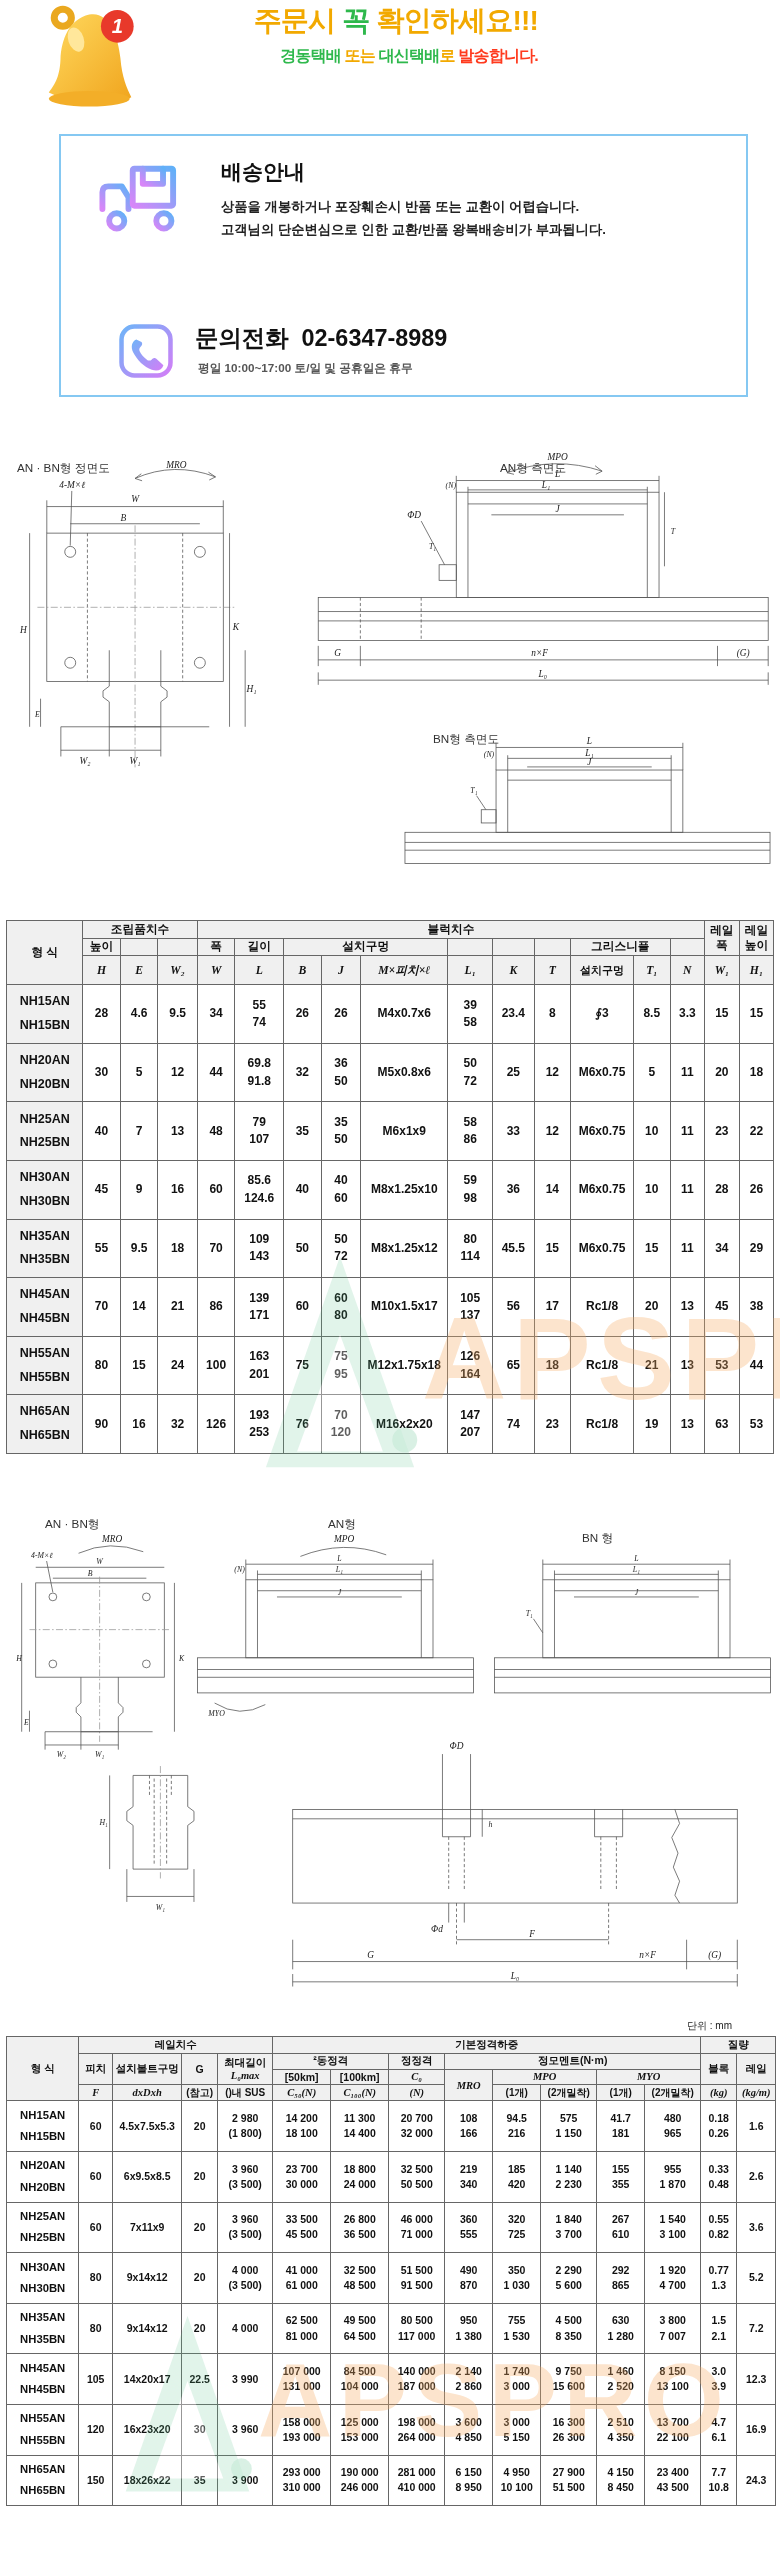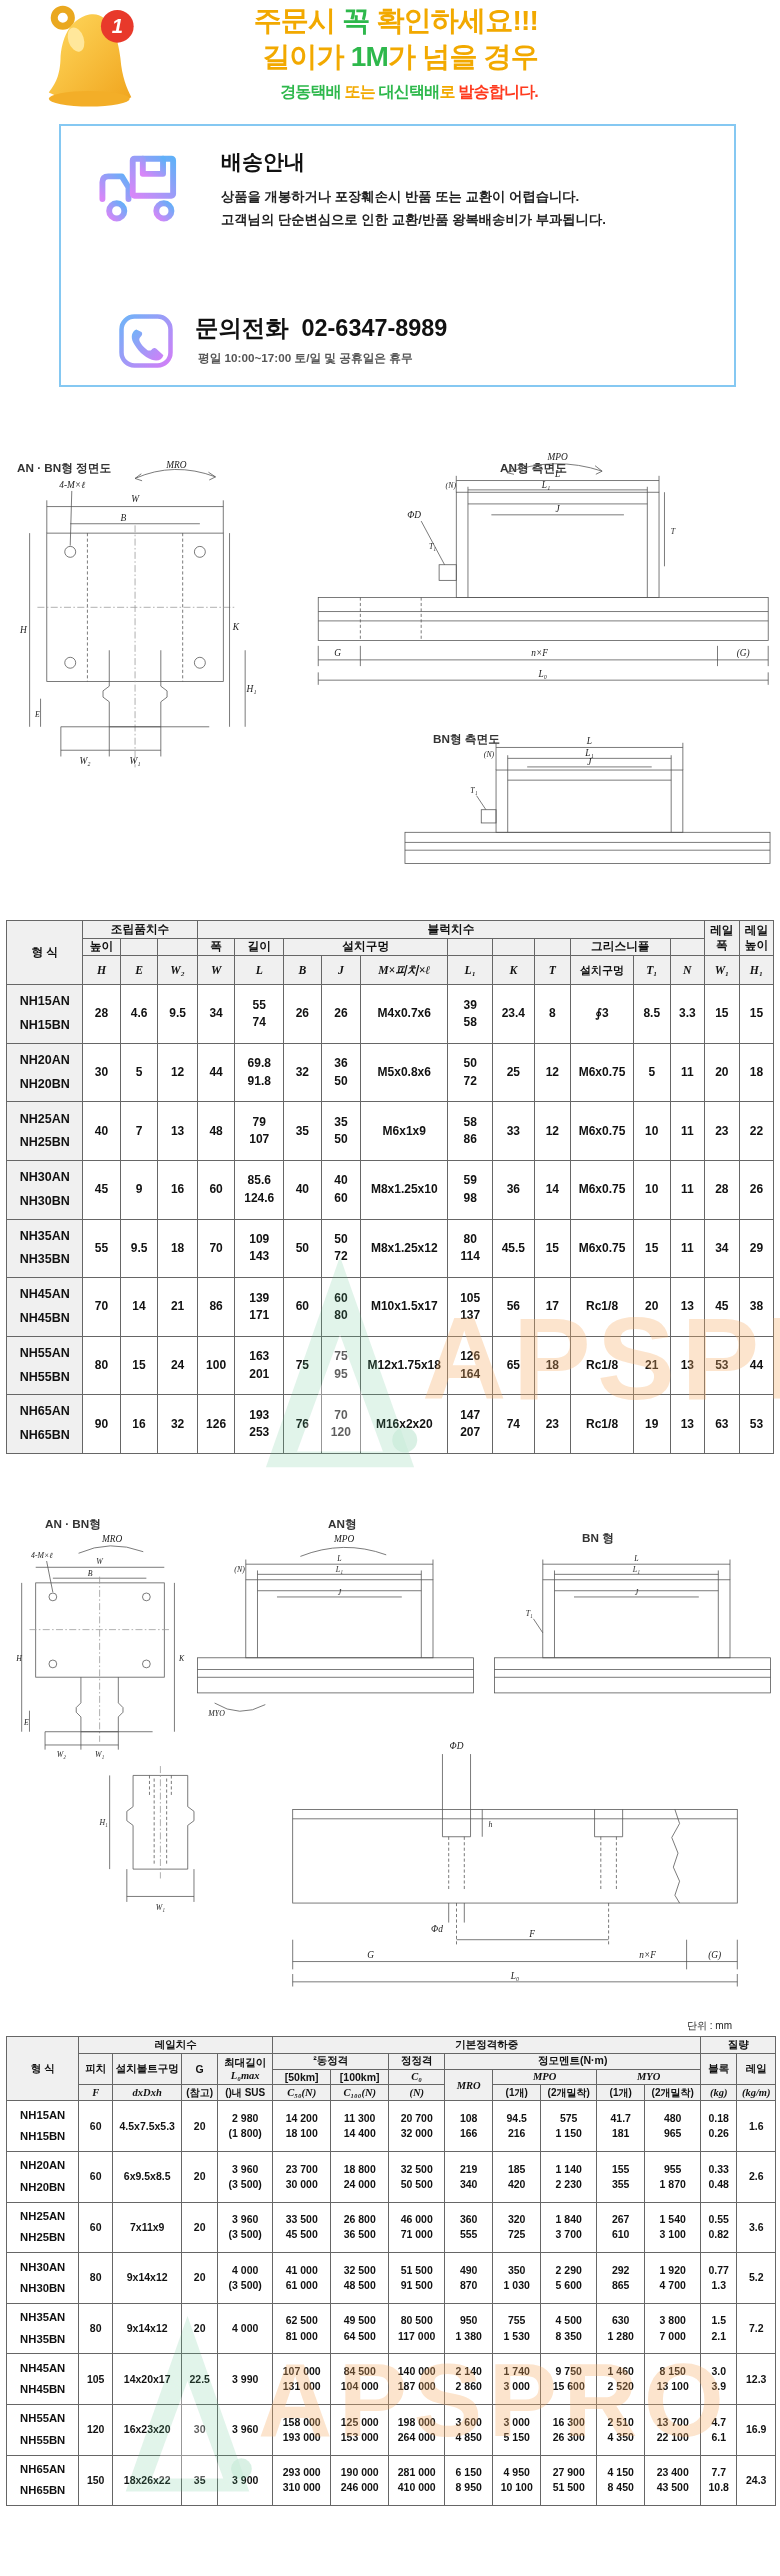--- a/index.html
+++ b/index.html
@@ -7,28 +7,28 @@
   .page{position:relative;width:781px;height:2576px;background:#fff;overflow:hidden;}
   .abs{position:absolute;}
 
   
   .banner-text{position:absolute;left:132px;top:3.1px;width:406px;text-align:right;font-weight:900;}
   .banner-text .bl{line-height:36px;font-size:28px;letter-spacing:-0.8px;}
   .banner-text .bl3{font-size:16px;line-height:33px;}
   .seg-y{color:#f2a900;} .seg-g{color:#2eb84c;} .seg-r{color:#ff3a1e;}
 
   
-  .info-box{position:absolute;left:59px;top:124px;width:673px;height:259px;border:2.3px solid #85c8f2;background:#fff;}
+  .info-box{position:absolute;left:59px;top:134px;width:673px;height:259px;border:2.3px solid #85c8f2;background:#fff;padding-left:12px;}
   .ib-title{position:absolute;left:160px;top:22px;font-size:21px;font-weight:900;color:#111;}
   .ib-lines{position:absolute;left:160px;top:59px;font-size:13.3px;font-weight:700;color:#222;line-height:23.4px;}
   .ib-phone{position:absolute;left:134px;top:186px;font-size:23.4px;font-weight:900;color:#111;}
   .ib-hours{position:absolute;left:137px;top:225px;font-size:11.7px;font-weight:600;color:#555;}
 
   
-  .dwg-title{position:absolute;font-size:11.7px;color:#333;font-weight:700;letter-spacing:0px;text-align:right;}
+  .dwg-title{position:absolute;font-size:11.7px;color:#333;font-weight:400;letter-spacing:0px;text-align:right;}
 
   
   .dwg line,.dwg path,.dwg rect,.dwg circle,.dwg polyline{stroke:#555;fill:none;stroke-width:1;}
   .dwg .dash{stroke-dasharray:4 3;}
   .dwg .cl{stroke-dasharray:9 3 2 3;stroke:#999;}
   .dwg text{font:italic 12px "Liberation Serif","DejaVu Serif",serif;fill:#222;stroke:none;}
   .dwg text.small{font-size:10px;}
 
   
   table.spec{border-collapse:collapse;table-layout:fixed;width:768px;background:transparent;border:1.6px solid #111;}
@@ -71,21 +71,20 @@
       <path d="M62 16 C36 22 26 48 25 74 C24 98 16 108 10 116 C42 132 90 136 116 122 C110 110 104 96 102 72 C99 42 86 11 62 16 Z" fill="url(#bellg)" stroke="none"></path>
       <ellipse cx="62" cy="124" rx="52" ry="10" fill="#f3ae28" stroke="none"></ellipse>
       <ellipse cx="45" cy="48" rx="10" ry="16" fill="#ffe79b" stroke="none" transform="rotate(-18 45 48)"></ellipse>
       <circle cx="98" cy="31" r="21" fill="#e8392b" stroke="#ffffff" stroke-width="0"></circle>
       <text x="98" y="40" text-anchor="middle" style="font:italic 800 26px 'Liberation Sans',sans-serif;fill:#fff;stroke:none;">1</text>
     </svg>
   </div>
 
   <div class="banner-text">
     <div class="bl"><span class="seg-y">주문시 </span><span class="seg-g">꼭</span><span class="seg-y"> 확인하세요!!!</span></div>
-    <div class="bl"><span class="seg-y">길이가 </span><span class="seg-g">1M</span><span class="seg-y">가 넘을 경우</span></div>
     <div class="bl bl3"><span class="seg-g">경동택배</span><span class="seg-y"> 또는 </span><span class="seg-g">대신택배</span><span class="seg-y">로 </span><span class="seg-r">발송합니다.</span></div>
   </div>
 
   <div class="info-box">
     <div class="abs" style="left:33px;top:20px;width:101px;height:86px;">
       <svg width="101" height="86" viewBox="0 0 120 100">
         <defs>
           <linearGradient id="tg" x1="0" y1="1" x2="1" y2="0">
             <stop offset="0" stop-color="#d886f8"></stop>
               <stop offset="1" stop-color="#61b0f8"></stop>
@@ -1237,21 +1236,21 @@
             <td>
               <div>4 500</div>
               <div>8 350</div>
             </td>
             <td>
               <div>630</div>
               <div>1 280</div>
             </td>
             <td>
               <div>3 800</div>
-              <div>7 000</div>
+              <div>7 007</div>
             </td>
             <td>
               <div>1.5</div>
               <div>2.1</div>
             </td>
             <td>
               <div>7.2</div>
             </td>
           </tr>
           <tr>

